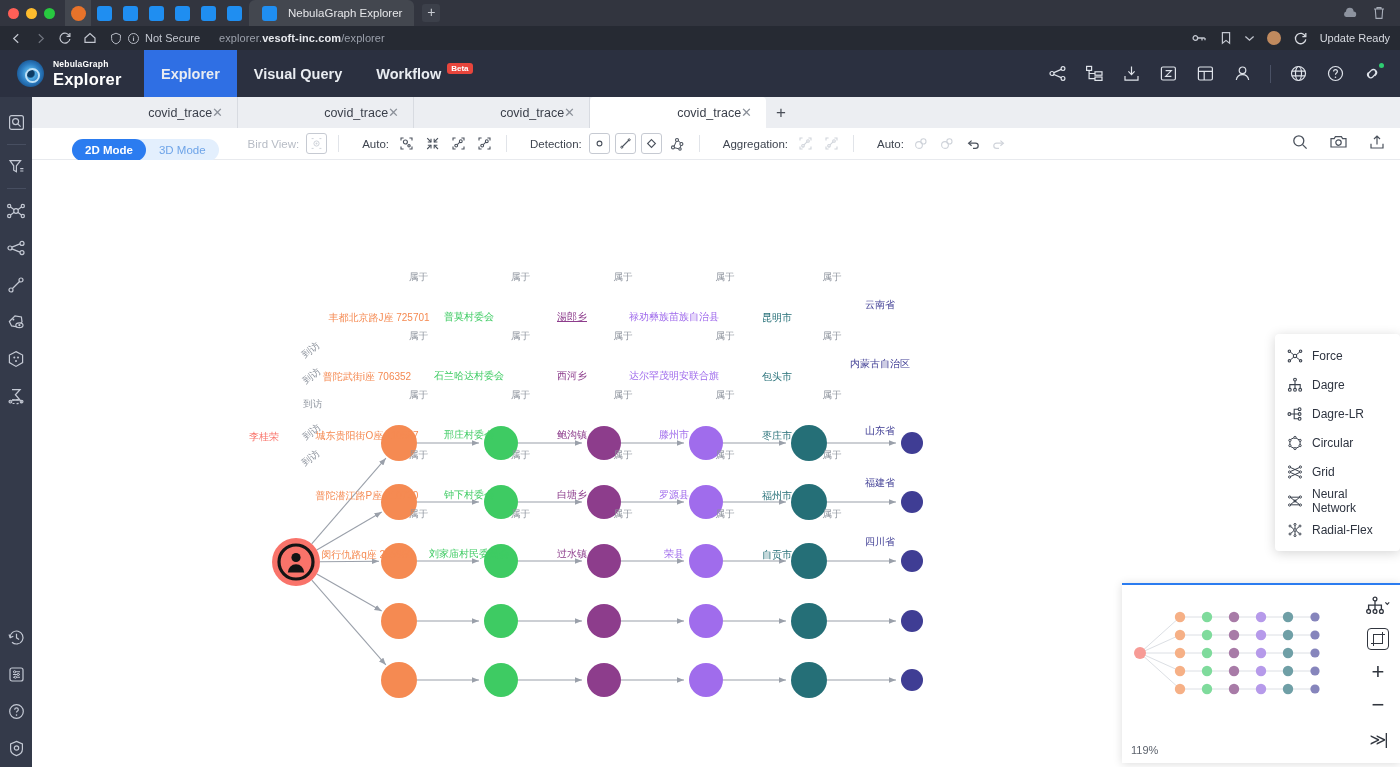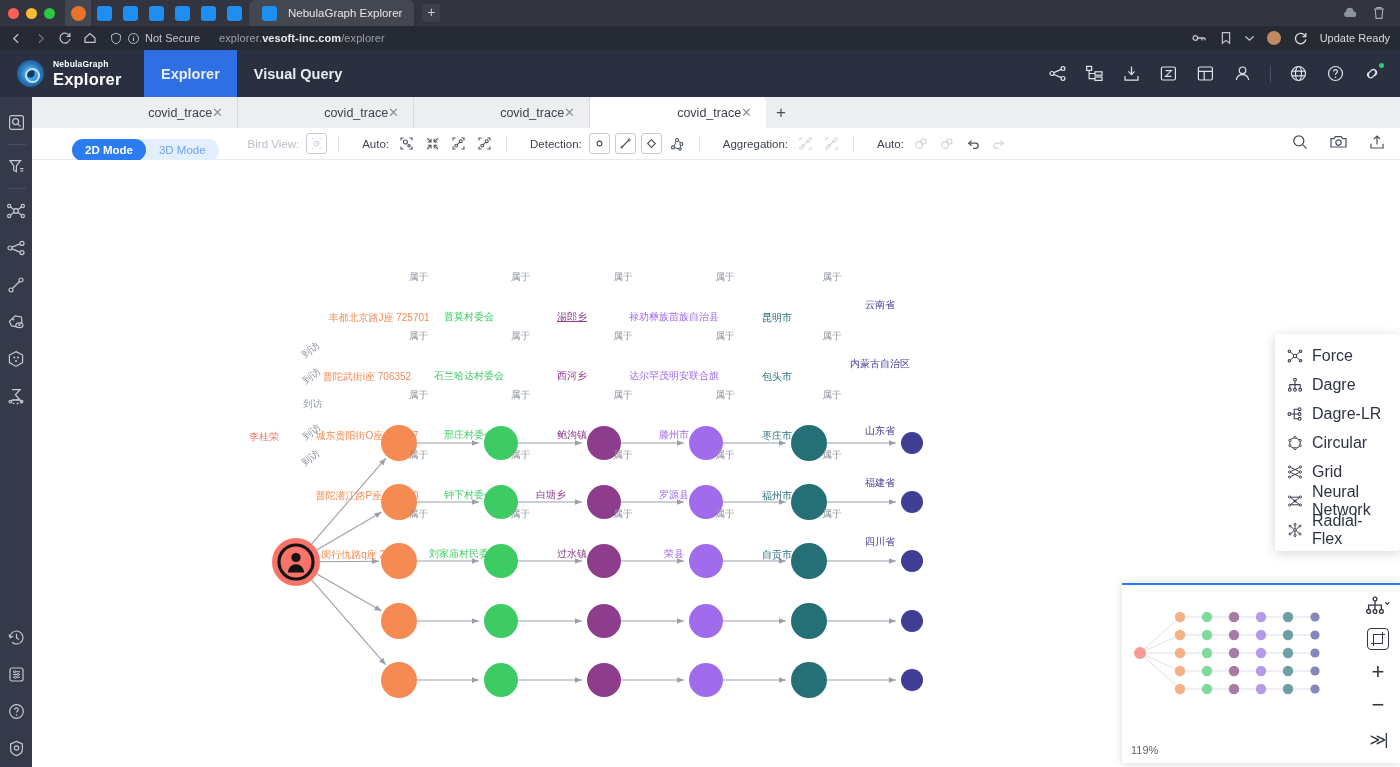--- a/index.html
+++ b/index.html
@@ -143,21 +143,21 @@
   }
   .elabel.rot { transform: translateX(-50%) rotate(-38deg); }
 
   
   .laypanel {
     position: absolute; right: 0px; top: 174px; width: 125px; background: #fff;
     border-radius: 4px; box-shadow: 0 2px 12px rgba(0,0,0,.17); padding: 7px 0;
   }
   .layitem {
     height: 29px; display: flex; align-items: center; gap: 9px; padding: 0 12px;
-    font-size: 16px; color: #2e3440;
+    font-size: 12px; color: #2e3440;
   }
   .layitem .lgi { width: 16px; height: 16px; display: flex; align-items: center; justify-content: center; color: #3b424e; }
 
   
   .minimap {
     position: absolute; right: 0px; bottom: 4px; width: 278px; height: 180px;
     background: #fff; box-shadow: 0 1px 9px rgba(0,0,0,.14); border-top: 2px solid #2b7cf0;
   }
   .mm-zoom { position: absolute; left: 9px; bottom: 7px; font-size: 11px; color: #5d636d; }
   .mm-ctrl {
@@ -288,20 +288,24 @@
       <span class="b1">NebulaGraph</span>
       <span class="b2">Explorer</span>
     </span>
   </div>
   <div class="mainnav">
     <div class="mnav sel">
         <span>Explorer</span>
       </div>
     <div class="mnav">
         <span>Visual Query</span>
+      </div>
+    <div class="mnav">
+        <span>Workflow</span>
+        <span class="beta">Beta</span>
       </div>
   </div>
   <div class="hdr-right">
     <span class="hico">
         <svg width="19" height="19" viewBox="0 0 19 19">
           <circle cx="4" cy="9.5" r="2" stroke="#dfe3ea" fill="none" stroke-width="1.2"></circle>
           <circle cx="15" cy="4.6" r="1.9" stroke="#dfe3ea" fill="none" stroke-width="1.2"></circle>
           <circle cx="15" cy="14.4" r="1.9" stroke="#dfe3ea" fill="none" stroke-width="1.2"></circle>
           <path d="M5.9 8.6 13.2 5.4M5.9 10.5l7.3 3.1" stroke="#dfe3ea" stroke-width="1.2"></path>
         </svg>
@@ -739,21 +743,21 @@
           <div class="elabel" style="left: 591px; top: 229px;">属于</div>
           <div class="nlabel" style="left: 642px; top: 268px; color: rgb(160, 108, 236);">滕州市</div>
           <div class="elabel" style="left: 693px; top: 229px;">属于</div>
           <div class="nlabel" style="left: 745px; top: 269px; color: rgb(37, 111, 119);">枣庄市</div>
           <div class="elabel" style="left: 800px; top: 229px;">属于</div>
           <div class="nlabel" style="left: 848px; top: 264px; color: rgb(63, 61, 148);">山东省</div>
           <div class="nlabel" style="left: 335px; top: 329px; color: rgb(245, 138, 82);">普陀潜江路P座 210730</div>
           <div class="elabel" style="left: 386.5px; top: 289px;">属于</div>
           <div class="nlabel" style="left: 437px; top: 328px; color: rgb(62, 203, 99);">钟下村委会</div>
           <div class="elabel" style="left: 488.5px; top: 289px;">属于</div>
-          <div class="nlabel" style="left: 519px; top: 328px; color: rgb(141, 61, 140);">白塘乡</div>
+          <div class="nlabel" style="left: 540px; top: 328px; color: rgb(141, 61, 140);">白塘乡</div>
           <div class="elabel" style="left: 591px; top: 289px;">属于</div>
           <div class="nlabel" style="left: 642px; top: 328px; color: rgb(160, 108, 236);">罗源县</div>
           <div class="elabel" style="left: 693px; top: 289px;">属于</div>
           <div class="nlabel" style="left: 745px; top: 329px; color: rgb(37, 111, 119);">福州市</div>
           <div class="elabel" style="left: 800px; top: 289px;">属于</div>
           <div class="nlabel" style="left: 848px; top: 316px; color: rgb(63, 61, 148);">福建省</div>
           <div class="nlabel" style="left: 335px; top: 388px; color: rgb(245, 138, 82);">闵行仇路q座 255960</div>
           <div class="elabel" style="left: 386.5px; top: 348px;">属于</div>
           <div class="nlabel" style="left: 437px; top: 387px; color: rgb(62, 203, 99);">刘家庙村民委员会</div>
           <div class="elabel" style="left: 488.5px; top: 348px;">属于</div>

